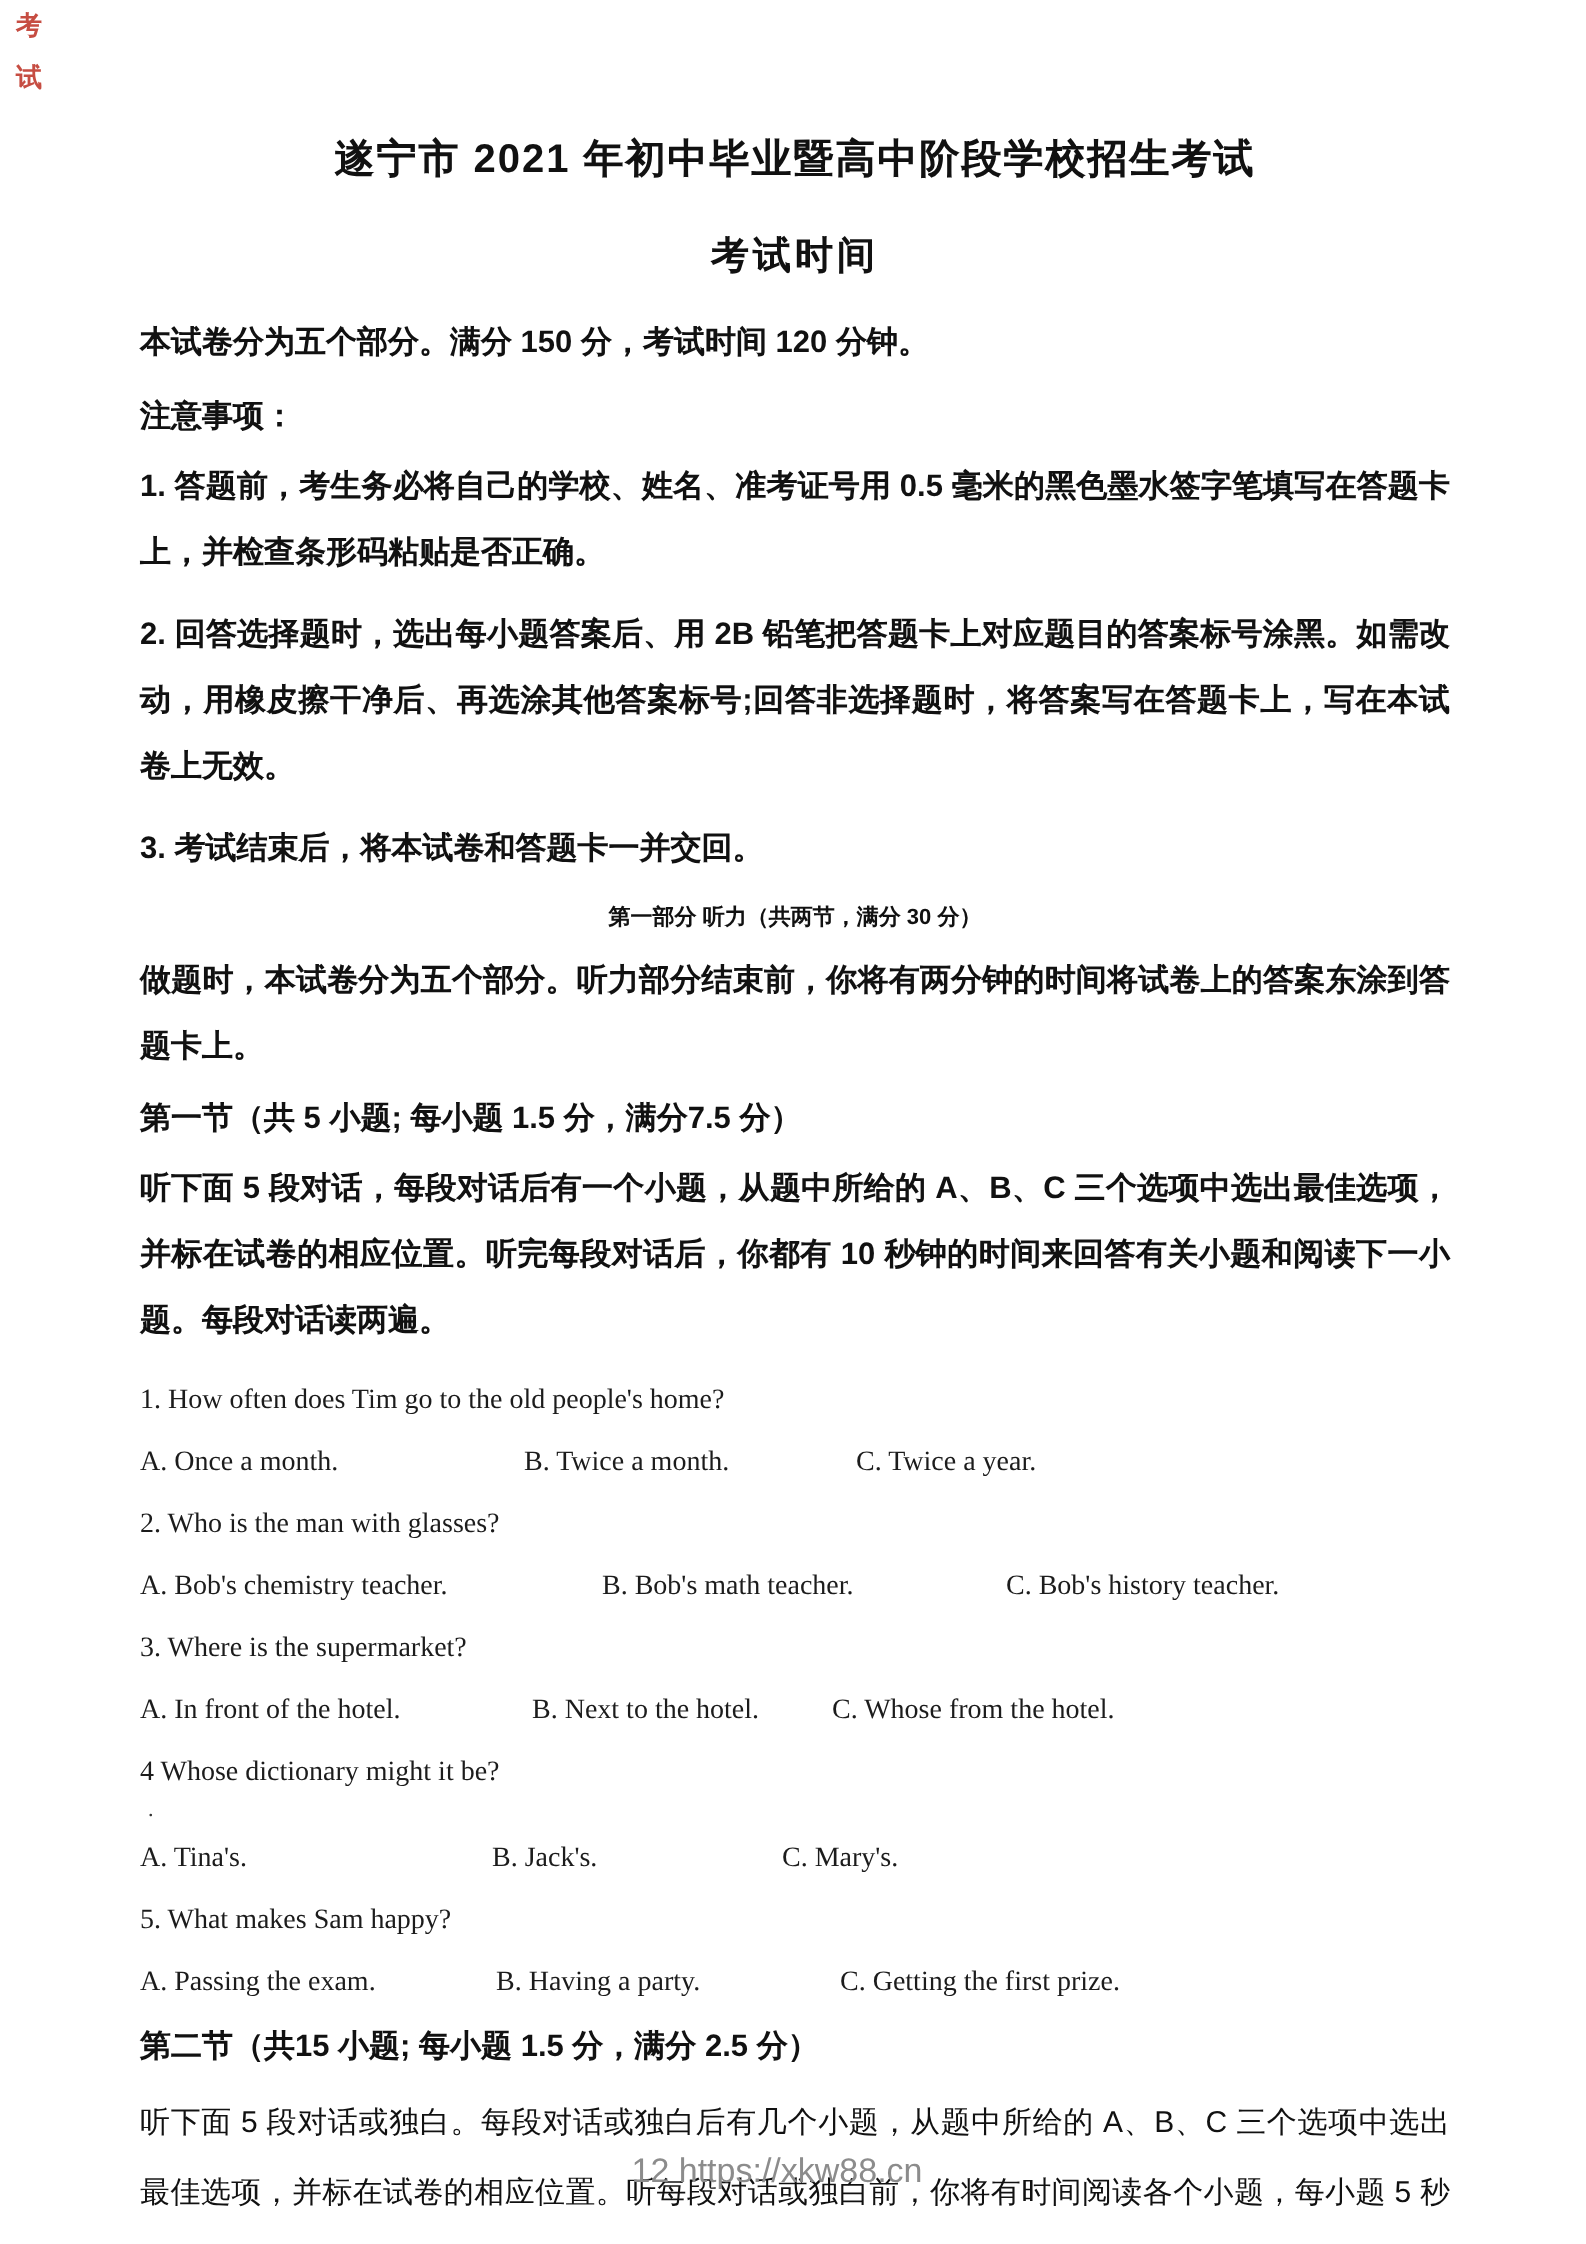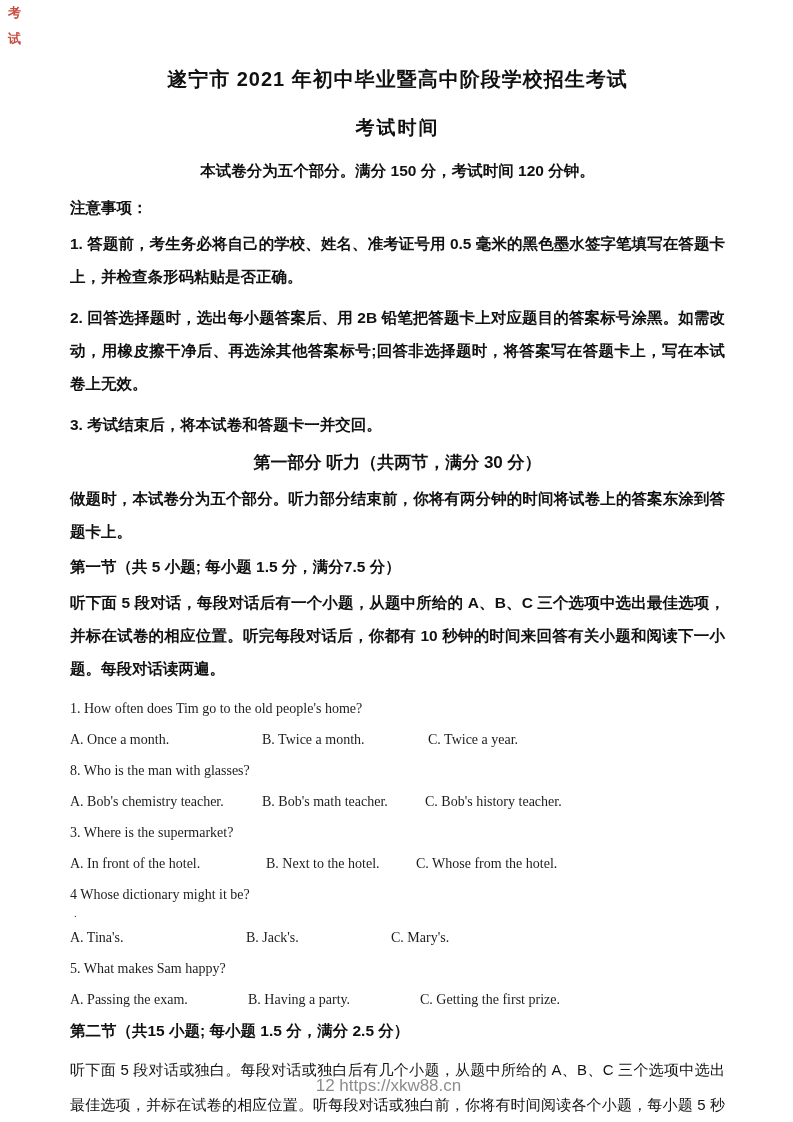--- a/index.html
+++ b/index.html
@@ -17,38 +17,38 @@
   .content { padding: 66px 68px 0 70px; }
 
   
   .wm { position: absolute; left: 8px; color: #c03a2e; font-size: 13px; line-height: 14px;
         font-weight: bold; opacity: .9; }
   .wm1 { top: 6px; }
   .wm2 { top: 32px; }
 
   .title   { text-align: center; font-size: 20px; font-weight: bold; letter-spacing: 1px; }
   .subtitle{ text-align: center; font-size: 19px; font-weight: bold; margin-top: 22px; letter-spacing: 2px; }
-  .exam-info{ text-align: center; font-size: 15.5px; font-weight: bold; margin-top: 20px; }
+  .exam-info{ font-size: 15.5px; font-weight: bold; margin-top: 20px; }
 
   .notes-label { font-size: 15.5px; font-weight: bold; margin-top: 16px; }
 
   .zh-para {
     font-size: 15.5px; font-weight: bold; line-height: 33px;
     text-align: justify; margin-top: 8px;
   }
   .zh-para.light { font-weight: normal; line-height: 35px; font-size: 15px; margin-top: 10px; }
 
-  .center-head { text-align: center; font-size: 17px; font-weight: bold; margin-top: 10px; }
+  .center-head { text-align: center; font-size: 11px; font-weight: bold; margin-top: 10px; }
   .sec-head    { font-size: 15.5px; font-weight: bold; margin-top: 9px; }
 
   .qa { margin-top: 14px; font-family: "Liberation Serif", serif; font-size: 14px; color: #1c1c1c; }
   .q-line { margin: 0 0 12px 0; line-height: 19px; }
   .opts { display: grid; margin: 0 0 12px 0; line-height: 19px; }
   .opts-1 { grid-template-columns: 192px 166px 1fr; }
-  .opts-2 { grid-template-columns: 192px 163px 1fr; }
+  .opts-2 { grid-template-columns: 192px 163px 1fr; gap: 39px; }
   .opts-3 { grid-template-columns: 196px 150px 1fr; }
   .opts-4 { grid-template-columns: 176px 145px 1fr; }
   .opts-5 { grid-template-columns: 178px 172px 1fr; }
   .sub-dot { display: block; font-size: 11px; line-height: 10px; margin: -8px 0 10px 4px; color: #333; }
 
   .footer {
     position: absolute; left: 0; right: 16px; bottom: 26px;
     text-align: center; font-size: 17px; color: #8c8c8c;
     font-family: "Liberation Sans", sans-serif;
   }
@@ -80,21 +80,21 @@
 
     <div class="qa">
 
       <p class="q-line">1. How often does Tim go to the old people's home?</p>
       <div class="opts opts-1">
         <span>A. Once a month.</span>
         <span>B. Twice a month.</span>
         <span>C. Twice a year.</span>
       </div>
 
-      <p class="q-line">8. Who is the man with glasses?</p>
+      <p class="q-line">2. Who is the man with glasses?</p>
       <div class="opts opts-2">
         <span>A. Bob's chemistry teacher.</span>
         <span>B. Bob's math teacher.</span>
         <span>C. Bob's history teacher.</span>
       </div>
 
       <p class="q-line">3. Where is the supermarket?</p>
       <div class="opts opts-3">
         <span>A. In front of the hotel.</span>
         <span>B. Next to the hotel.</span>

